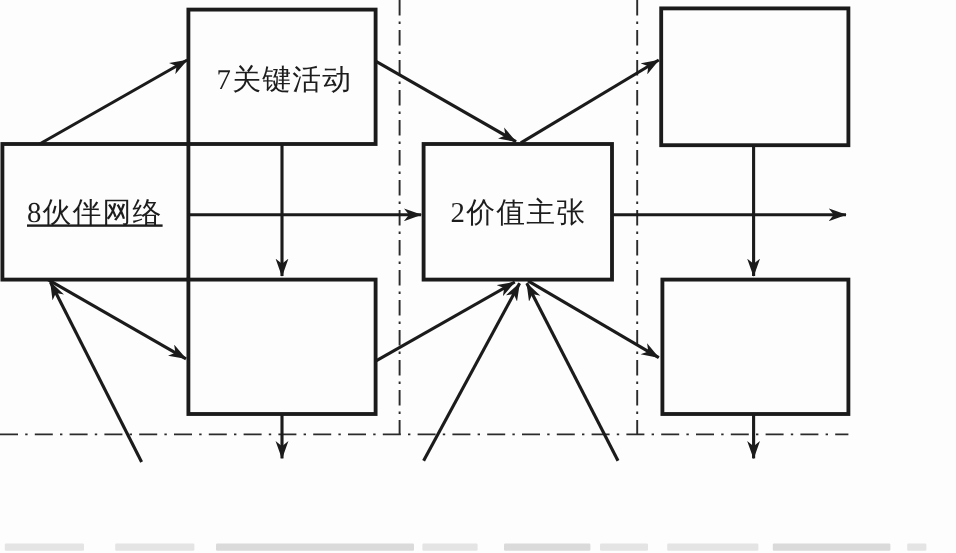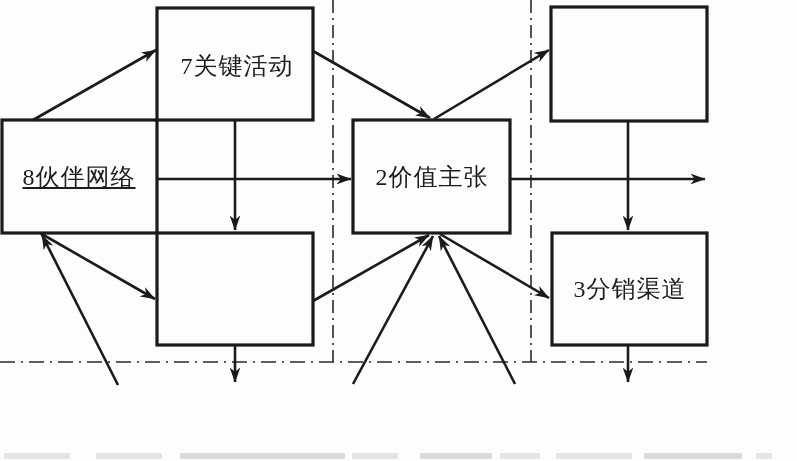--- a/index.html
+++ b/index.html
@@ -87,21 +87,20 @@
       <line x1="313" y1="301" x2="429" y2="235" marker-end="url(#ah)"></line>
       <line x1="353" y1="384" x2="433" y2="236" marker-end="url(#ah)"></line>
       <line x1="515" y1="384" x2="439" y2="236" marker-end="url(#ah)"></line>
       <line x1="440" y1="234" x2="549" y2="298" marker-end="url(#ah)"></line>
     </g>
   </svg>
 
   <div class="box-label" style="left:79px;  top:177px;text-decoration:underline;">8伙伴网络</div>
   <div class="box-label" style="left:237px; top:66px;">7关键活动</div>
   <div class="box-label" style="left:432px; top:177px;">2价值主张</div>
-  <div class="box-label" style="left:630px; top:289px;">3分销渠道</div>
 
   <div class="crop-strip">
     <span style="left:4px;   width:66px;"></span>
     <span style="left:96px;  width:66px;"></span>
     <span class="dk" style="left:180px; width:165px;"></span>
     <span style="left:352px; width:46px;"></span>
     <span class="dk" style="left:420px; width:72px;"></span>
     <span style="left:500px; width:40px;"></span>
     <span style="left:556px; width:76px;"></span>
     <span class="dk" style="left:644px; width:98px;"></span>

